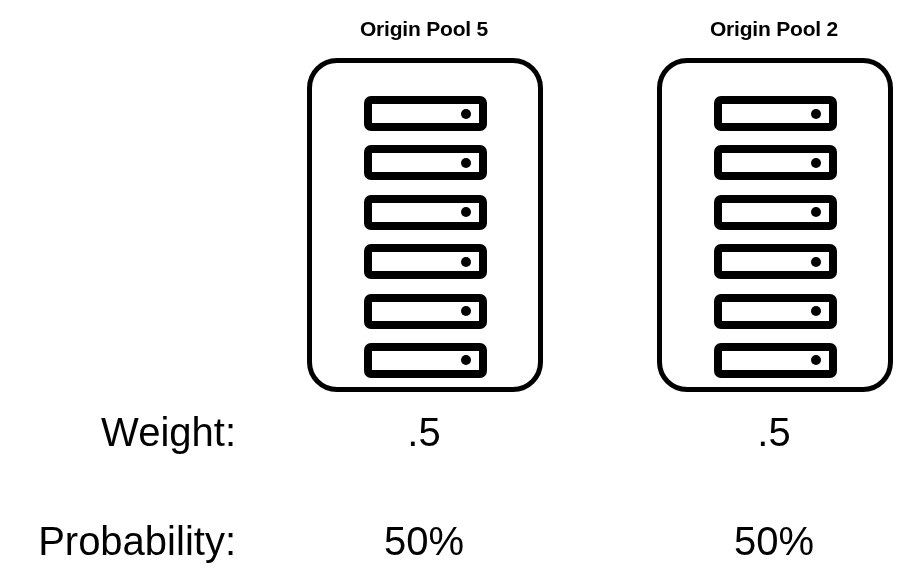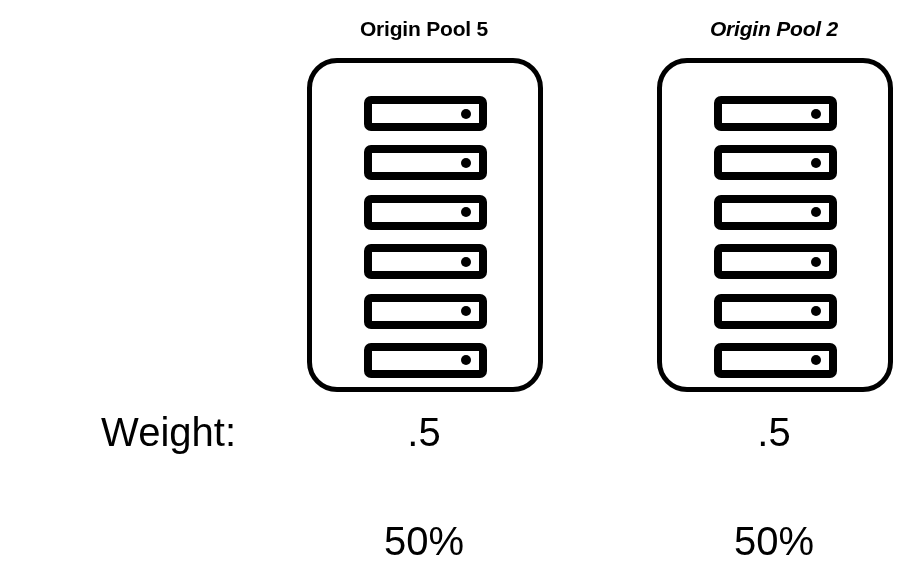--- a/index.html
+++ b/index.html
@@ -22,21 +22,21 @@
   }
 
   
   .pool-column {
     position: absolute;
     top: 0;
     width: 236px;
     height: 400px;
   }
   .pool-column.col-1 { left: 306px; }
-  .pool-column.col-2 { left: 656px; font-style: italic; }
+  .pool-column.col-2 { left: 656px; }
 
   .pool-title {
     position: absolute;
     top: 18px;
     left: 0;
     width: 236px;
     text-align: center;
     font-size: 21px;
     font-weight: bold;
     letter-spacing: -0.2px;
@@ -179,17 +179,18 @@
     </div>
   </div>
 
   <div class="metric-row row-weight">
     <div class="metric-label">Weight:</div>
     <div class="metric-value col-1">.5</div>
     <div class="metric-value col-2">.5</div>
   </div>
 
   <div class="metric-row row-probability">
+    <div class="metric-label">Probability:</div>
     <div class="metric-value col-1">50%</div>
     <div class="metric-value col-2">50%</div>
   </div>
 
 </div>
 
 </body></html>

